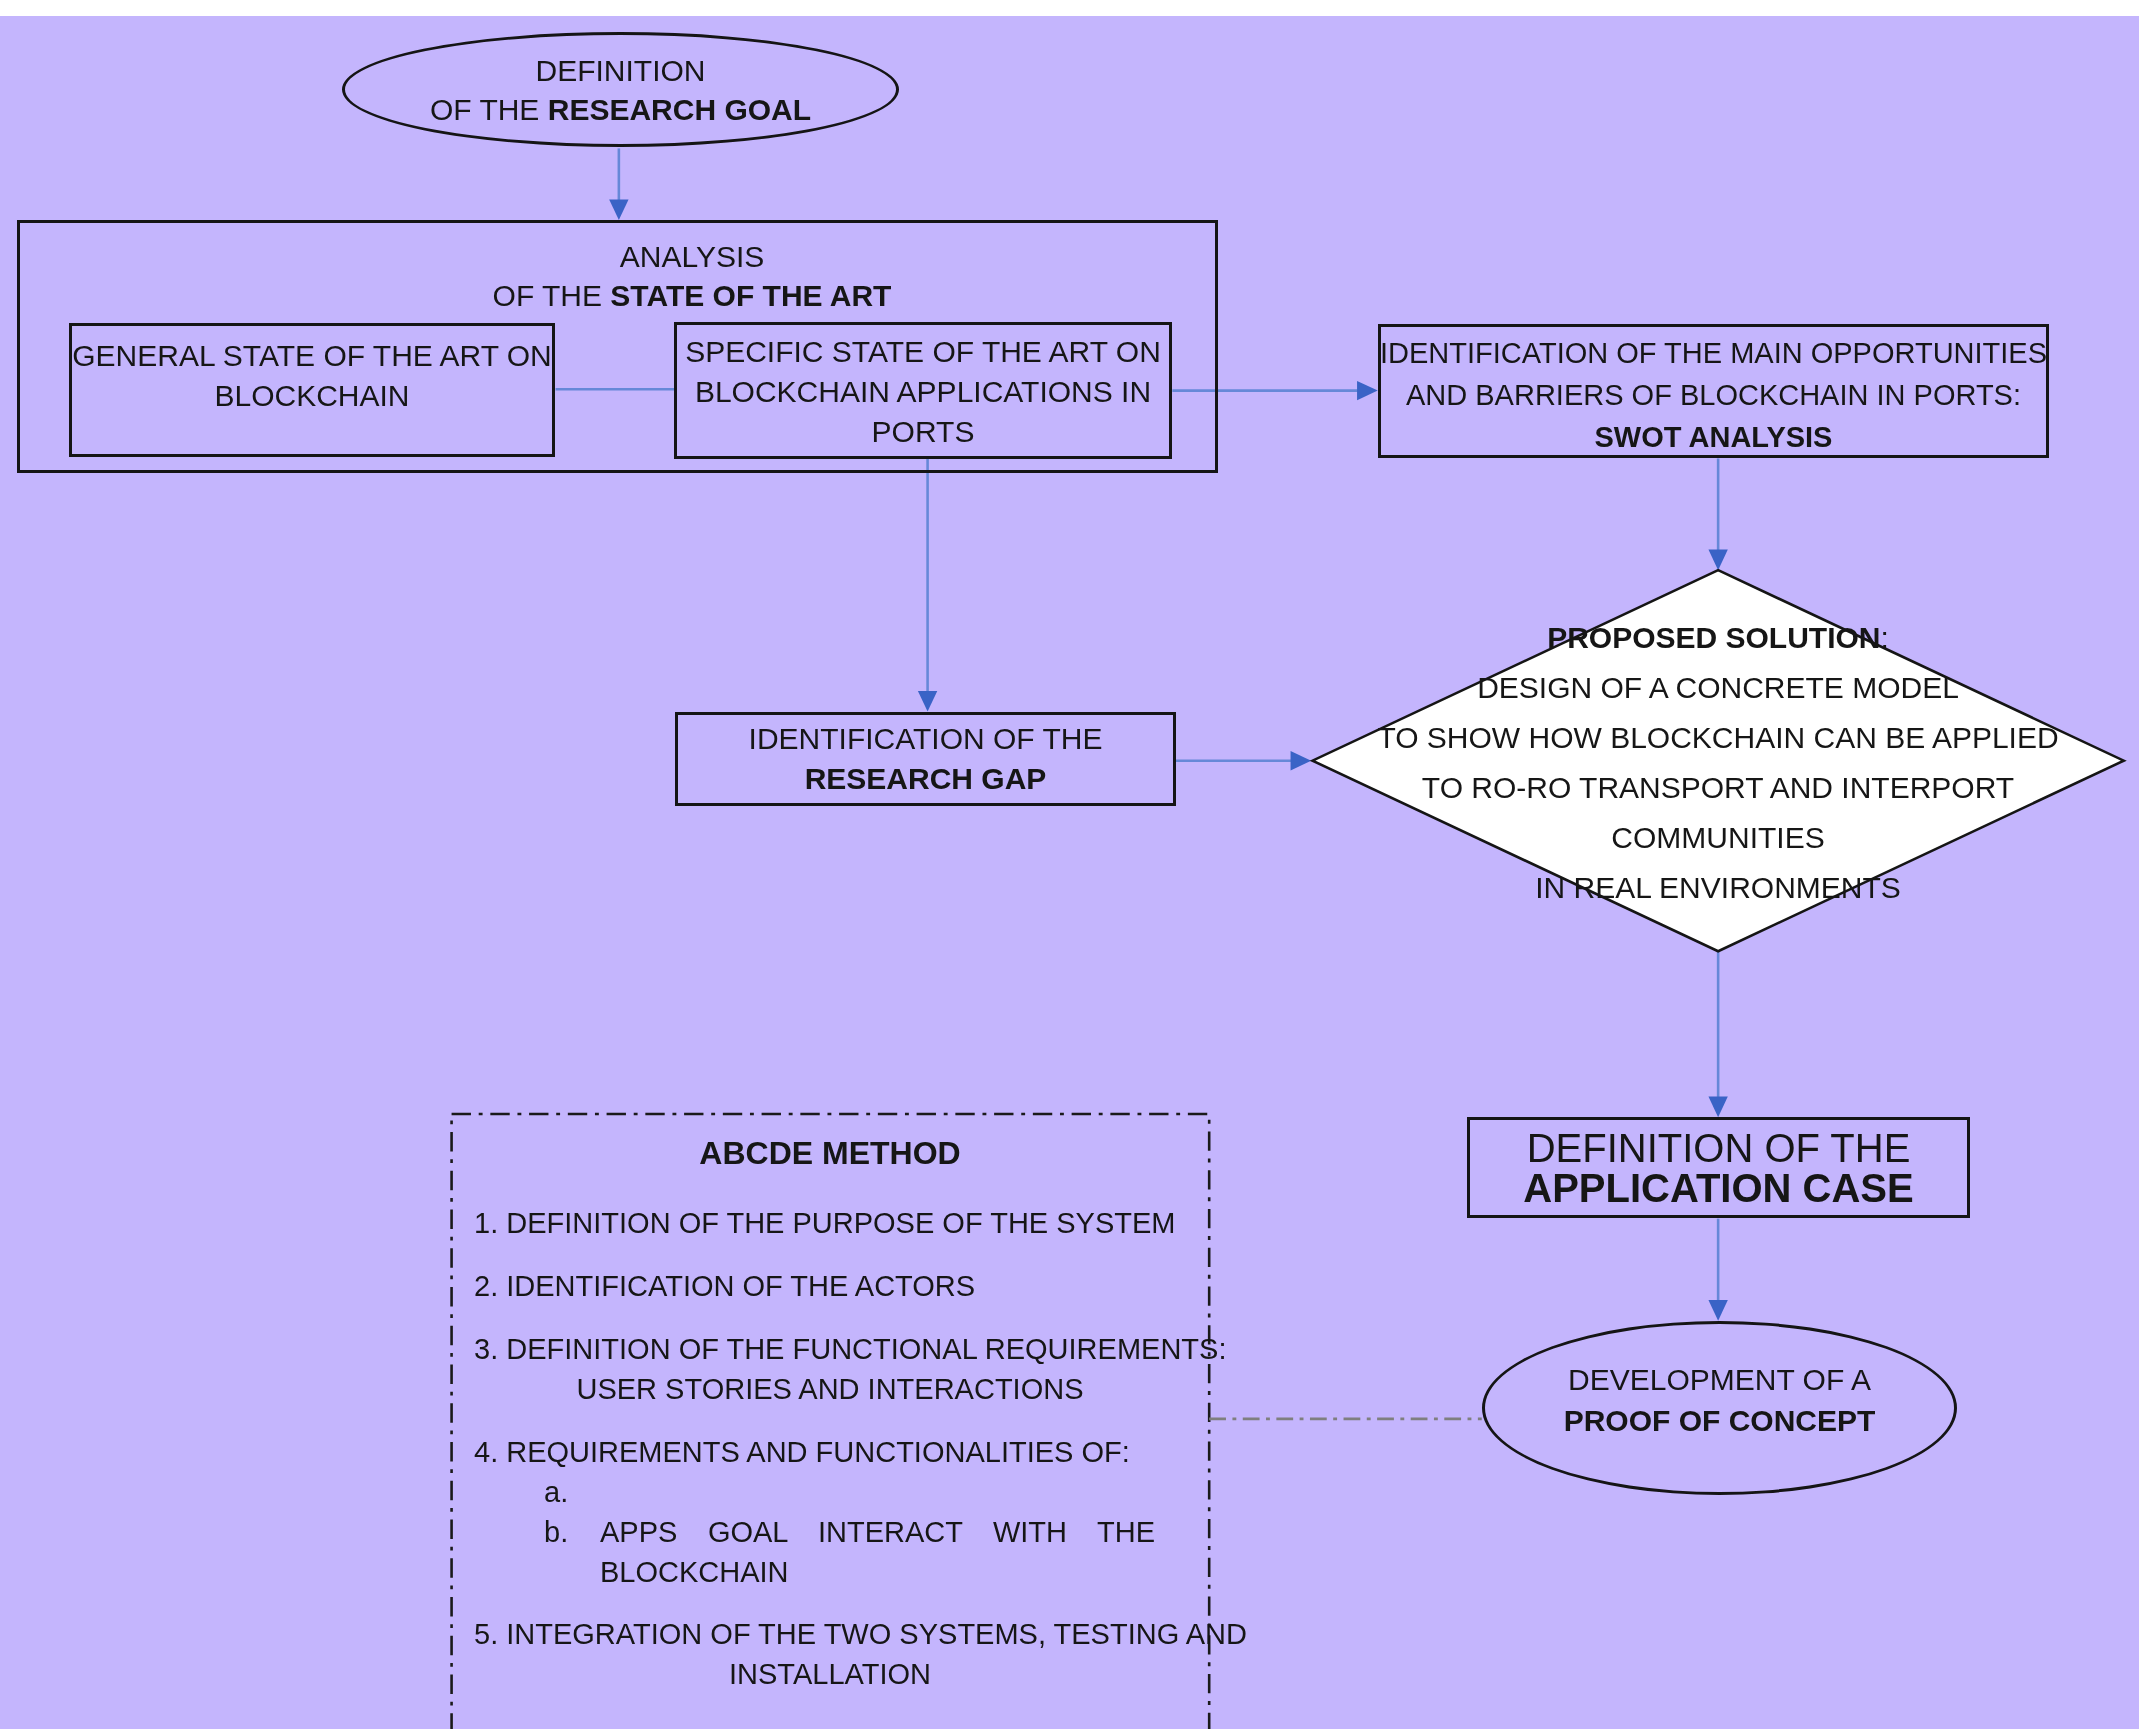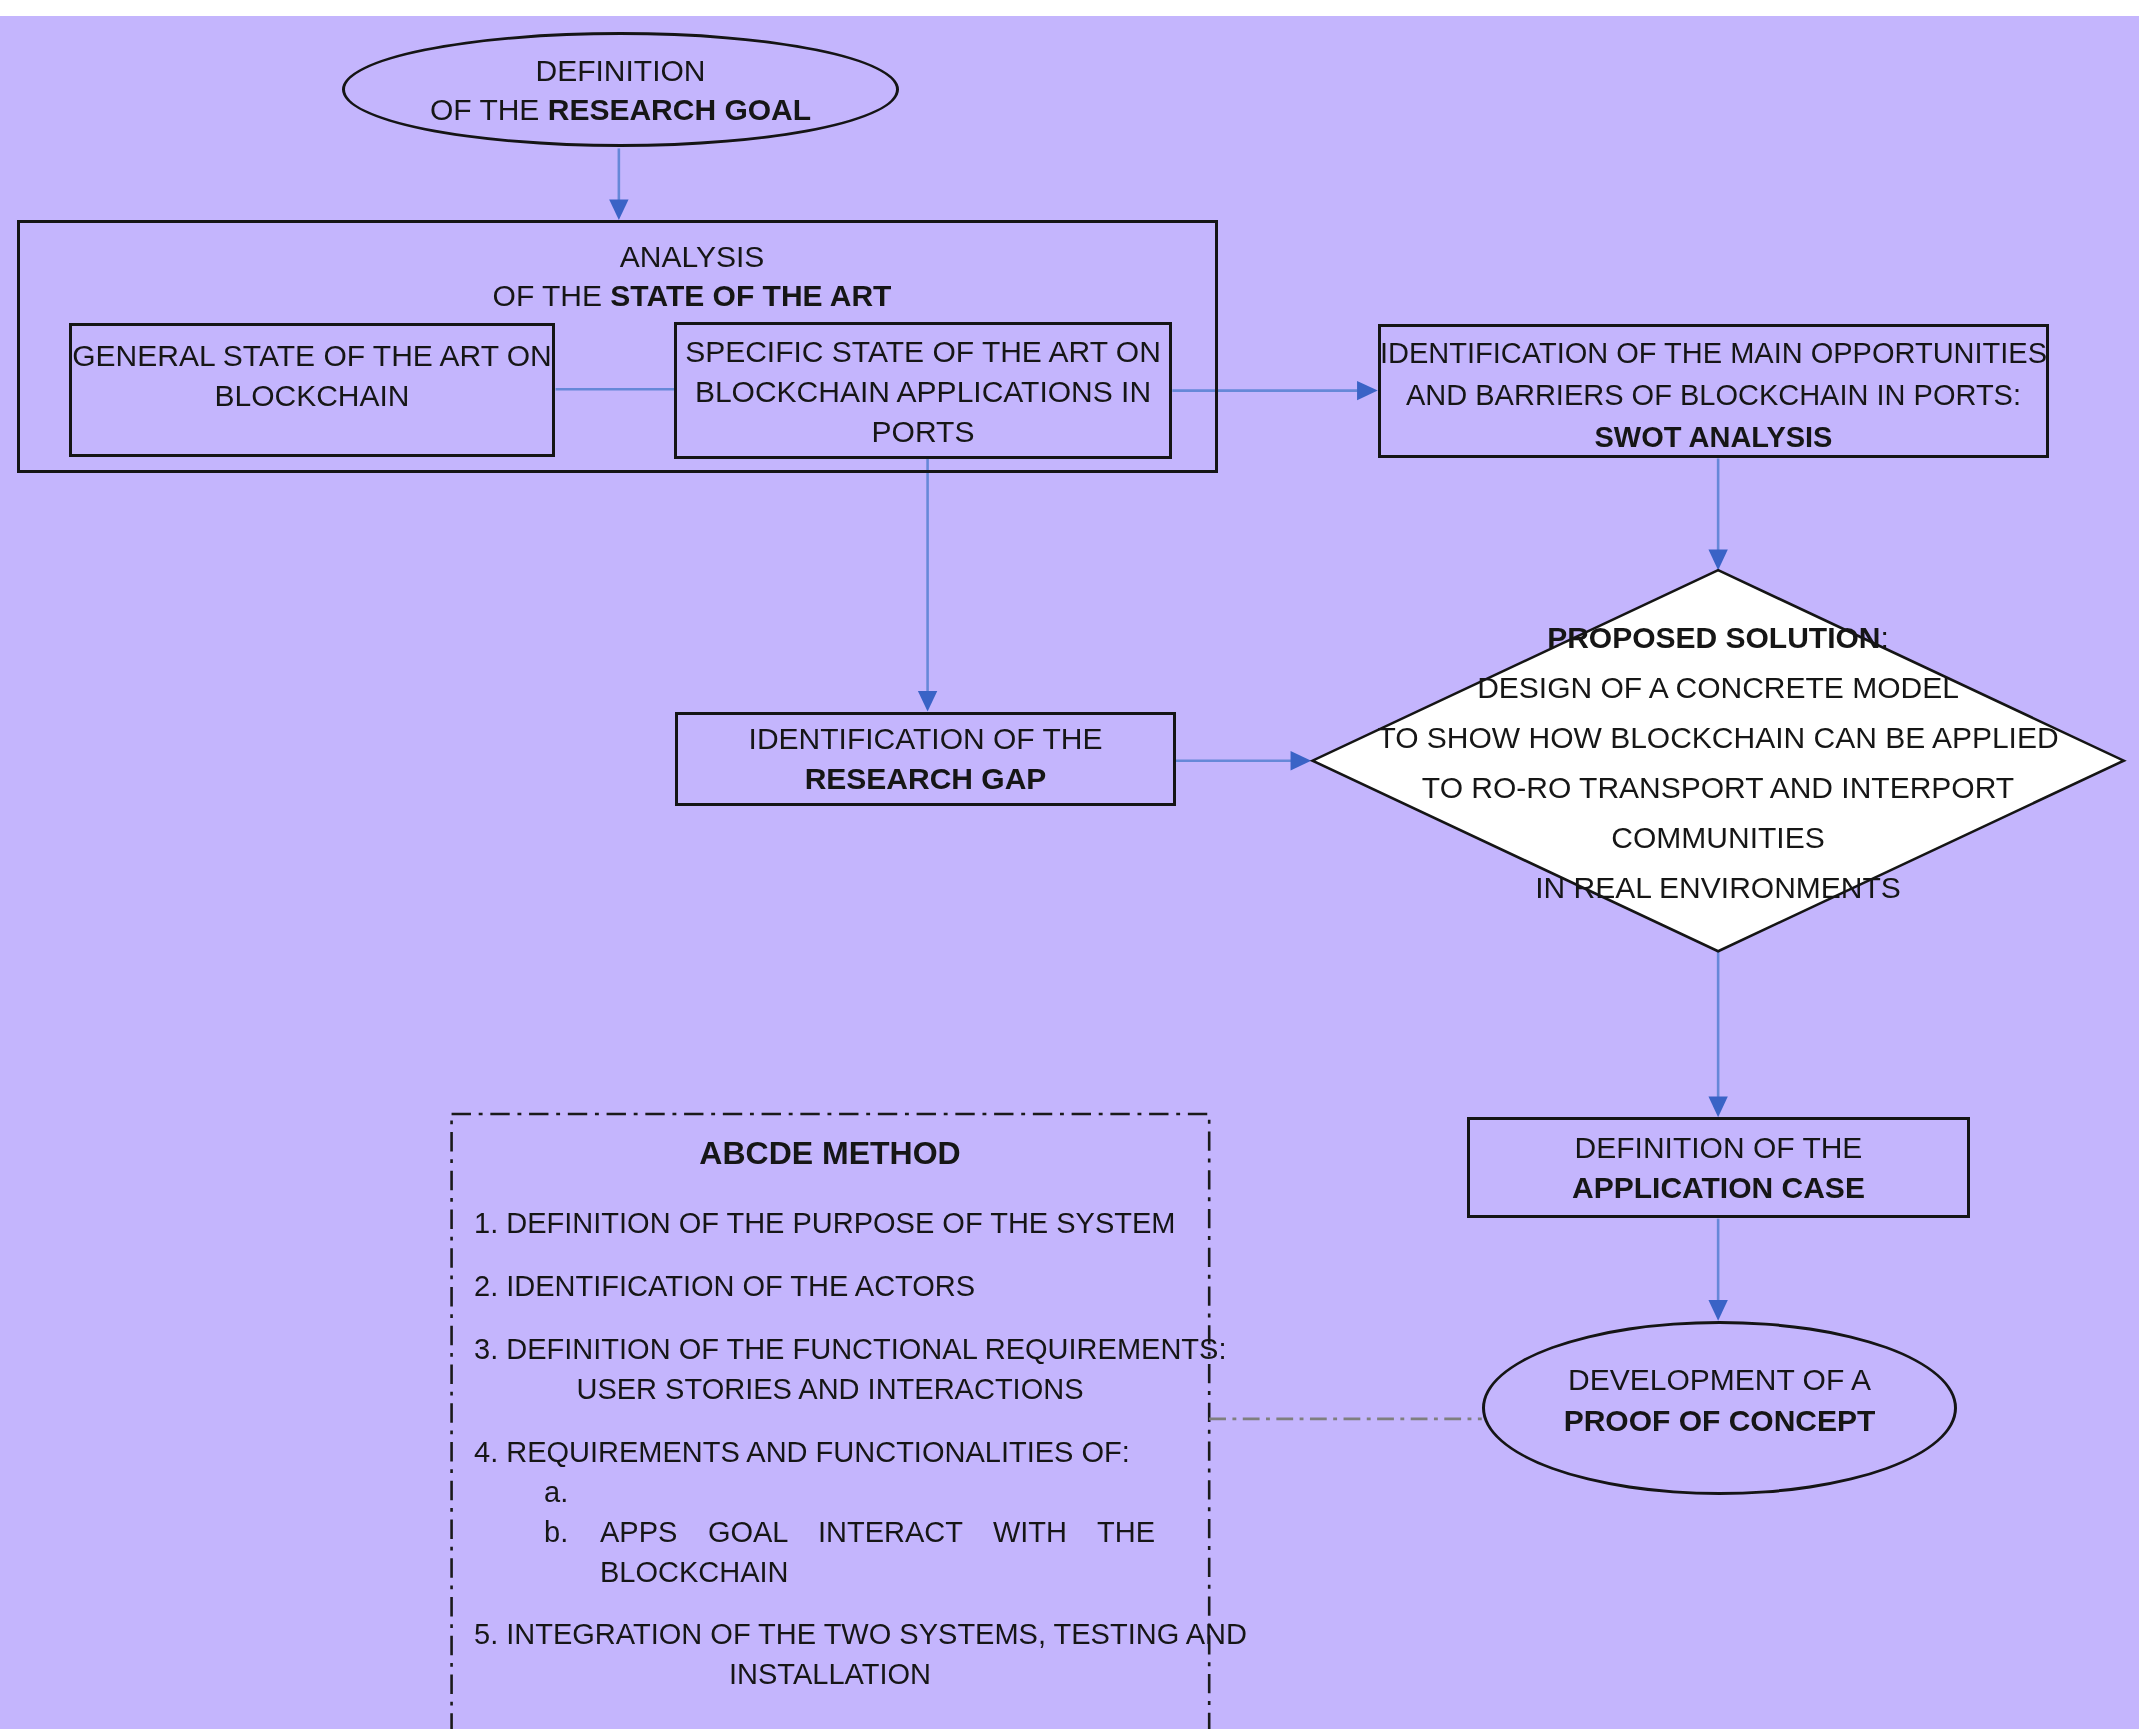--- a/index.html
+++ b/index.html
@@ -21,21 +21,21 @@
   .bold{font-weight:700;}
   
   .research-goal{left:342px;top:16px;width:557px;height:115px;font-size:30px;line-height:39px;padding-top:1.3px;}
   
   .analysis-box{left:17.4px;top:204px;width:1201px;height:253px;}
   .analysis-title{position:absolute;left:35px;top:221px;width:1314px;text-align:center;font-size:30px;line-height:39px;}
   .general-box{left:69px;top:307px;width:486px;height:134px;font-size:30px;line-height:40px;padding-top:10.3px;}
   .specific-box{left:674px;top:306px;width:498px;height:137px;font-size:30px;line-height:40px;padding-top:6.5px;}
   .swot-box{left:1378px;top:308px;width:671px;height:134px;font-size:29px;line-height:42px;padding-top:5.2px;}
   .gap-box{left:675px;top:696px;width:501px;height:94px;font-size:30px;line-height:40px;}
-  .application-box{left:1467px;top:1101px;width:503px;height:101px;font-size:30px;line-height:40px;}
+  .application-box{left:1467px;top:1101px;width:503px;height:101px;font-size:40px;line-height:40px;}
   .poc-oval{left:1482px;top:1305px;width:475px;height:174px;font-size:30px;line-height:41px;padding-bottom:17px;}
   
   .diamond-text{left:1395px;top:593px;width:646px;height:304px;font-size:30px;line-height:50px;
     display:flex;flex-direction:column;align-items:center;justify-content:flex-end;}
   
   .abcde{left:451px;top:1098px;width:758px;height:617px;padding:19.4px 23px 0 23px;box-sizing:border-box;
     font-size:29px;}
   .abcde-title{text-align:center;font-size:32px;font-weight:700;line-height:40px;margin-bottom:30px;}
   .abcde-item{line-height:40px;margin-bottom:23px;}
   .abcde-item .line{white-space:nowrap;text-align:center;}

